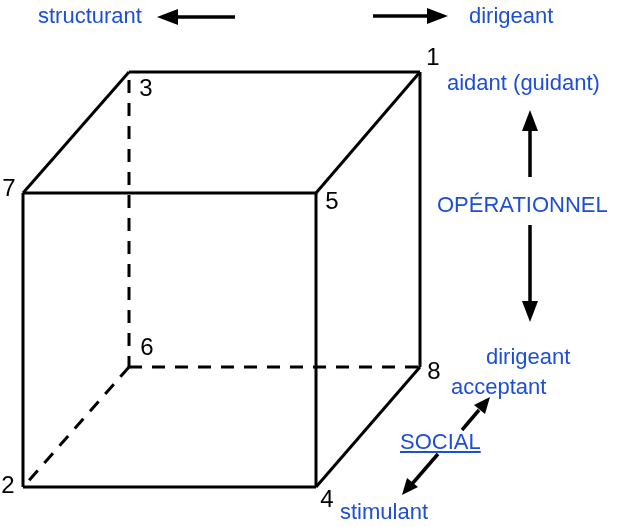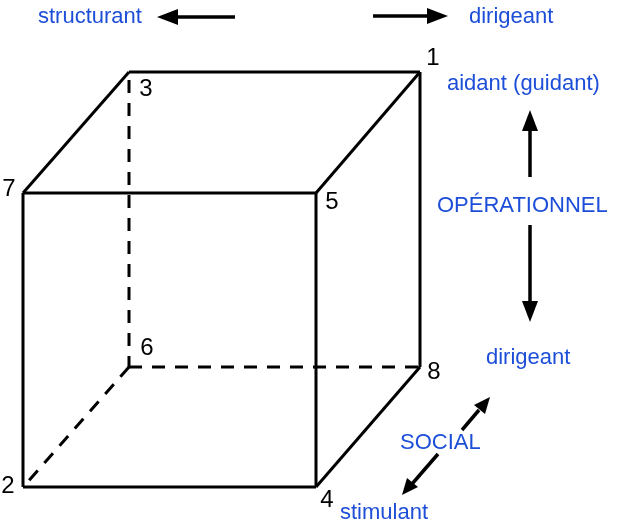--- a/index.html
+++ b/index.html
@@ -109,21 +109,22 @@
     </g>
   </svg>
 
   <div class="lbl" style="left:38px; top:4px;">structurant</div>
   <div class="lbl" style="left:469px; top:4px;">dirigeant</div>
 
   <div class="lbl" style="left:447px; top:71px;text-align:right;">aidant (guidant)</div>
   <div class="lbl" style="left:437px; top:193px;">OPÉRATIONNEL</div>
   <div class="lbl" style="left:486px; top:332px;margin-top:13px;">dirigeant</div>
 
-  <div class="lbl" style="left:400px; top:430px;">SOCIAL</div>
+  <div class="lbl" style="left:451px; top:375px;">acceptant</div>
+  <div class="lbl" style="left:400px; top:430px;text-decoration:underline;">SOCIAL</div>
   <div class="lbl" style="left:340px; top:500px;">stimulant</div>
 
   <div class="vlabel" style="left:433px; top:57px;">1</div>
   <div class="vlabel" style="left:8px; top:485px;">2</div>
   <div class="vlabel" style="left:146px; top:88px;">3</div>
   <div class="vlabel" style="left:327px; top:499px;">4</div>
   <div class="vlabel" style="left:332px; top:201px;">5</div>
   <div class="vlabel" style="left:147px; top:347px;">6</div>
   <div class="vlabel" style="left:9px; top:188px;">7</div>
   <div class="vlabel" style="left:434px; top:371px;">8</div>

